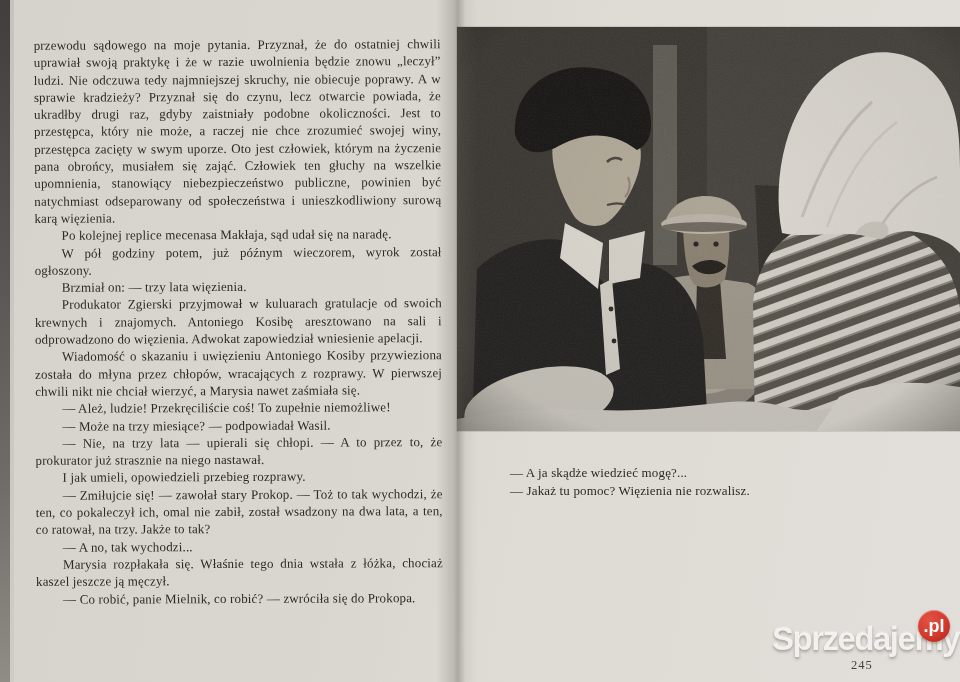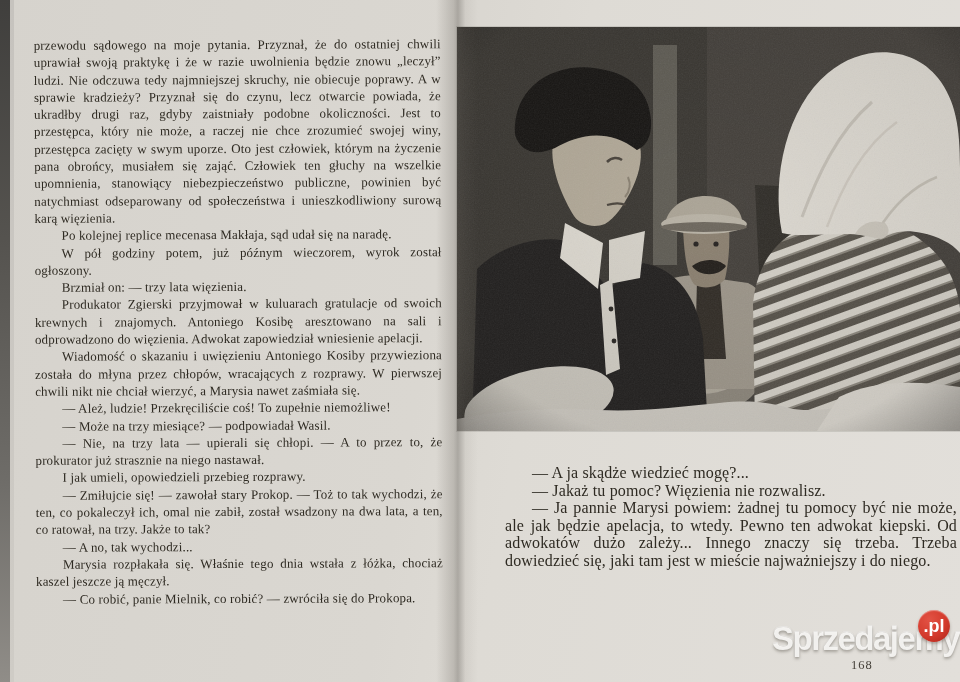--- a/index.html
+++ b/index.html
@@ -12,21 +12,21 @@
   .left-edge-hl{position:absolute;left:10px;top:0;width:4px;height:682px;
                 background:linear-gradient(180deg,#c6c3be,#cfccc6);}
   
   .gutter{position:absolute;left:436px;top:0;width:42px;height:682px;
           background:linear-gradient(90deg,rgba(120,115,108,0) 0%,rgba(105,100,93,0.28) 42%,rgba(90,86,80,0.38) 52%,rgba(120,115,108,0.10) 70%,rgba(120,115,108,0) 100%);}
   .page-text{position:absolute;color:#2e2a22;text-align:justify;}
   .page-text p{margin:0;text-indent:27px;}
   .page-text p.no-indent{text-indent:0;}
   .left-text{left:35px;top:36px;width:407px;height:630px;font-size:13px;line-height:17.3px;
              letter-spacing:0.15px;transform:rotate(-0.25deg);overflow:hidden;}
-  .right-text{left:505px;top:464px;width:452px;height:180px;font-size:16px;line-height:17.5px;
+  .right-text{left:483px;top:464px;width:452px;height:180px;font-size:13px;line-height:17.5px;
               letter-spacing:0.15px;overflow:hidden;}
   
   .photo{position:absolute;left:457px;top:27px;width:503px;height:404px;margin:0;
          box-shadow:0 0 0 1px rgba(70,66,60,0.15);}
   .photo svg{display:block;width:100%;height:100%;}
   
   .watermark{position:absolute;left:768px;top:610px;width:192px;height:62px;
              font-family:"Liberation Sans","DejaVu Sans",sans-serif;}
   .wm-text{position:absolute;left:4px;top:10px;font-size:33px;font-weight:bold;letter-spacing:-1.5px;
            color:rgba(250,249,246,0.92);
@@ -133,24 +133,23 @@
       <path d="M360,404 L382,370 C412,355 452,352 503,360 L503,404 Z" fill="#d8d4cc"></path>
 
       <rect width="503" height="404" fill="url(#vig)"></rect>
       <rect width="503" height="404" filter="url(#grain)" opacity="0.09"></rect>
     </svg>
   </figure>
 
   <div class="page-text right-text">
       <p class="">— A ja skądże wiedzieć mogę?...</p>
       <p class="">— Jakaż tu pomoc? Więzienia nie rozwalisz.</p>
-      <p class="">— Ja pannie Marysi powiem: żadnej tu pomocy być nie może, ale jak będzie apelacja, to wtedy. Pewno ten adwokat kiepski. Od adwokatów dużo zależy... Innego znaczy się trzeba. Trzeba dowiedzieć się, jaki tam jest w mieście najważniejszy i do niego.</p>
     </div>
 
   <div class="watermark">
     <span class="wm-text">Sprzedajemy</span>
     <span class="wm-badge">.pl</span>
   </div>
 
-  <div class="page-number">168</div>
+  <div class="page-number">245</div>
 
   <div class="gutter"></div>
 </div>
 
 </body></html>

